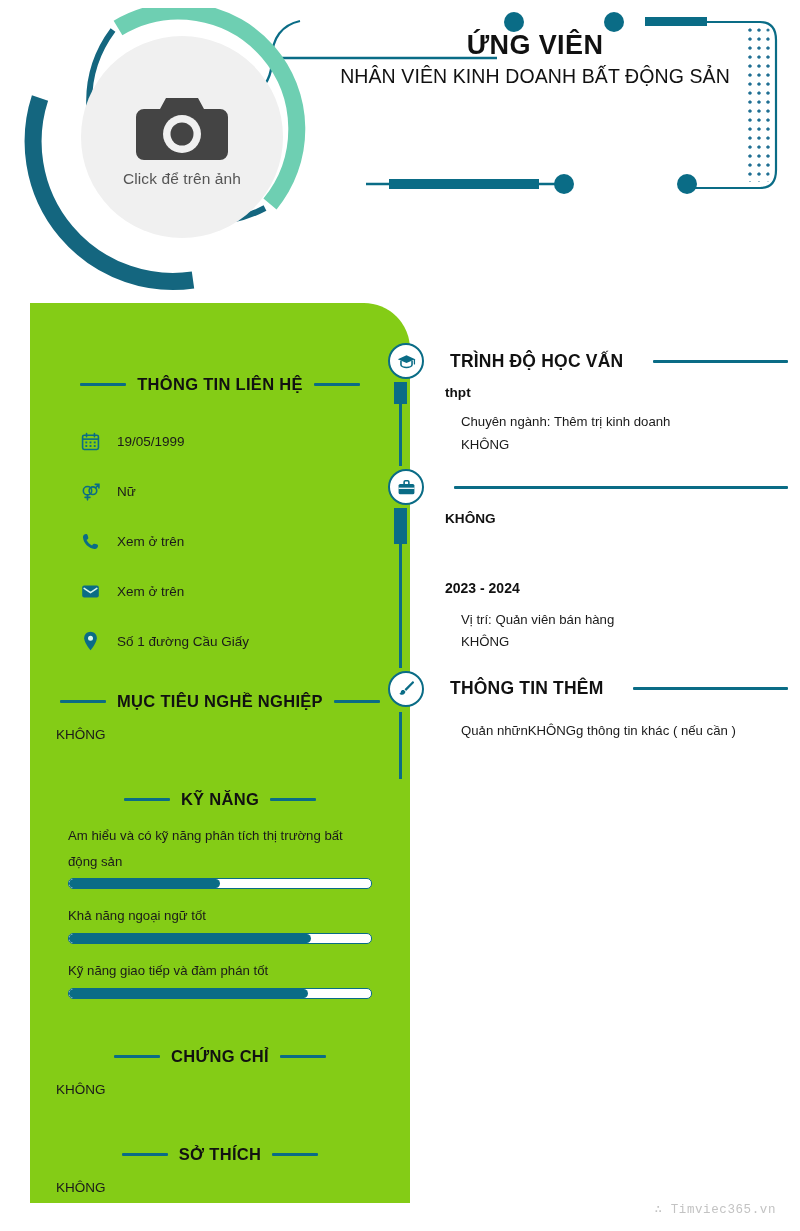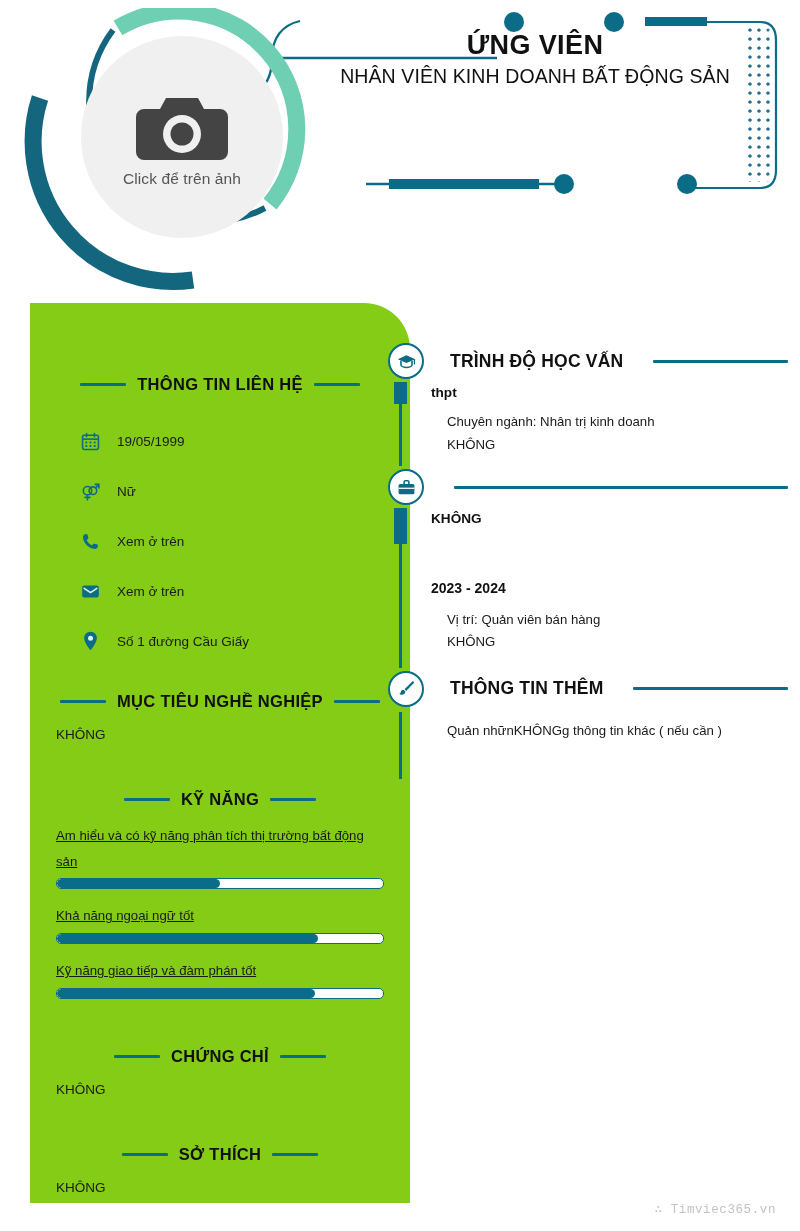--- a/index.html
+++ b/index.html
@@ -51,40 +51,40 @@
     font-size:16.5px;font-weight:bold;letter-spacing:.3px;color:#111;white-space:nowrap;
   }
 
   .contact-list{margin-top:22px;padding-left:50px;}
   .c-row{display:flex;align-items:center;gap:17px;height:50px;}
   .c-ico{width:20px;height:20px;flex:0 0 20px;display:flex;align-items:center;justify-content:center;}
   .c-txt{font-size:13.5px;color:#1a1a1a;}
 
   .side-body{padding:0 26px;margin-top:14px;font-size:13.5px;color:#1a1a1a;line-height:1.55;}
 
-  .skill{padding:0 26px;margin-top:14px;text-decoration:underline;}
+  .skill{padding:0 38px;margin-top:14px;}
   .skill-name{font-size:13.2px;color:#1a1a1a;line-height:1.95;}
   .bar{
     height:9px;border-radius:5px;border:1px solid #0a6c86;background:#ffffff;
     margin-top:4px;overflow:hidden;
   }
   .bar>i{display:block;height:100%;background:#0a6c86;border-radius:5px;}
 
   
   .main{position:absolute;left:388px;top:340px;width:400px;}
   .m-sec{position:relative;}
   .m-head{display:flex;align-items:center;gap:26px;height:42px;}
   .m-ico{
     width:32px;height:32px;flex:0 0 32px;border-radius:50%;
     border:2px solid #0a6c86;display:flex;align-items:center;justify-content:center;background:#fff;
   }
   .m-ttl{font-size:17.5px;font-weight:bold;letter-spacing:.2px;color:#111;white-space:nowrap;}
   .m-ln{flex:1 1 auto;height:3px;background:#0a6c86;min-width:20px;margin-left:4px;border-radius:1px;}
 
-  .tl{position:relative;padding-left:32px;margin-left:11px;}
+  .tl{position:relative;padding-left:46px;margin-left:11px;}
   .tl:before{content:"";position:absolute;left:0;top:0;bottom:0;width:3px;background:#0a6c86;}
   .tl>.nub{position:absolute;left:-5px;top:0;width:13px;height:22px;background:#0a6c86;}
   .tl.nonub:before{top:2px;}
   .e-title{font-size:13.6px;font-weight:bold;color:#111;line-height:1.55;}
   .e-date{font-size:14px;font-weight:bold;color:#111;line-height:1.5;margin-top:48px;}
   .e-det{font-size:13.2px;color:#1a1a1a;line-height:1.72;padding-left:16px;}
 
   
   .footer{
     position:absolute;right:24px;bottom:14px;
@@ -277,21 +277,21 @@
               <path d="M22,9.5 L22,15" stroke="#0a6c86" stroke-width="1.6" stroke-linecap="round"></path>
             </svg>
         </span>
         <span class="m-ttl">TRÌNH ĐỘ HỌC VẤN</span>
         <span class="m-ln"></span>
       </div>
       <div class="tl">
         <span class="nub"></span>
         <div class="e-title">thpt</div>
         <div style="height:8px"></div>
-        <div class="e-det">Chuyên ngành: Nhân trị kinh doanh</div>
+        <div class="e-det">Chuyên ngành: Thêm trị kinh doanh</div>
         <div class="e-det">KHÔNG</div>
         <div style="height:10px"></div>
       </div>
     </div>
 
     <div class="m-sec">
       <div class="m-head">
         <span class="m-ico">
           <svg width="19" height="19" viewBox="0 0 24 24">
               <rect x="2" y="7.5" width="20" height="13" rx="2" fill="#0a6c86"></rect>

